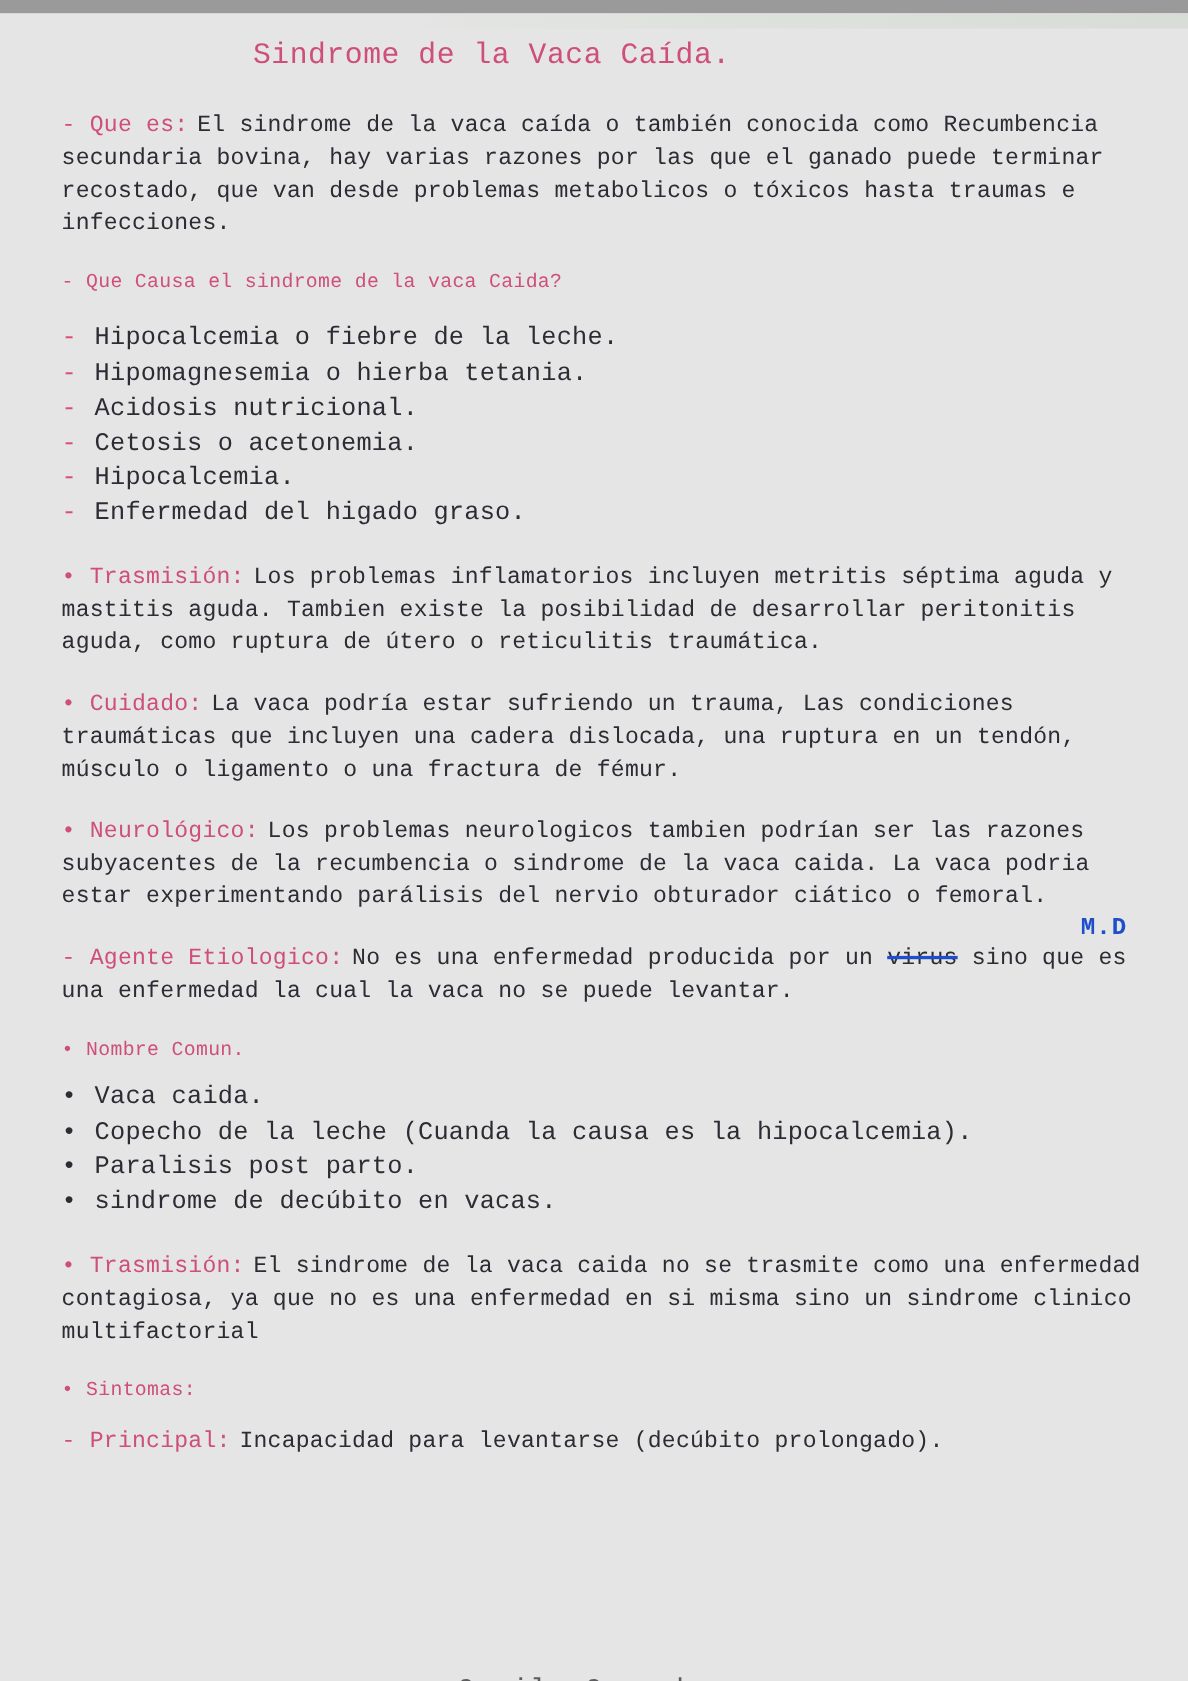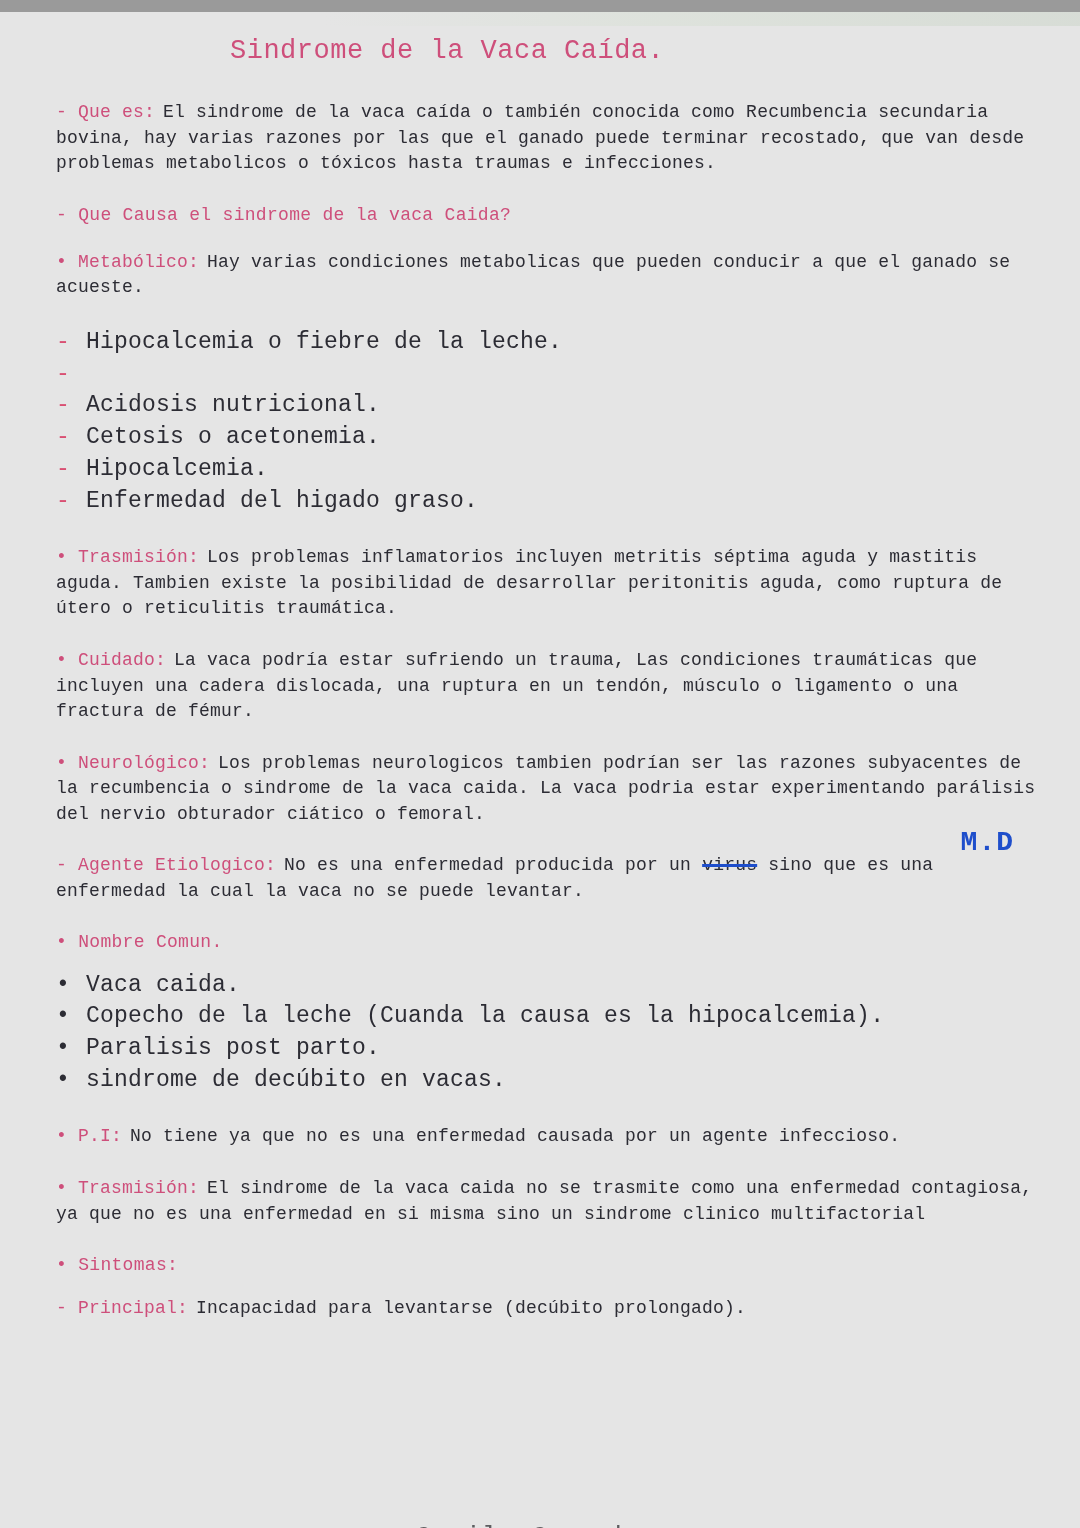--- a/index.html
+++ b/index.html
@@ -27,34 +27,34 @@
       radial-gradient(40px 14px at 97% 90%, rgba(150,150,150,.25), transparent 70%);
     pointer-events:none;
   }
   .content { padding:18px 36px 0 56px; }
 
   .title {
     margin:6px 0 34px 174px;
     font-size:27px; letter-spacing:.5px;
     color:#ce4f7b;
   }
-  .para { font-size:18px; line-height:1.42; margin:0 0 26px 0; letter-spacing:.2px; }
+  .para { font-size:21px; line-height:1.42; margin:0 0 26px 0; letter-spacing:.2px; }
   .lead { color:#ce4f7b; margin-right:8px; }
   .heading { color:#ce4f7b; font-size:18px; line-height:1.4; margin:0 0 22px 0; letter-spacing:.3px; }
 
   .hand-list { margin:0 0 28px 0; }
   .list-row { display:flex; font-size:23px; line-height:1.38; letter-spacing:.2px; }
   .list-row .marker { flex:0 0 30px; }
   .marker.pink { color:#d94f72; }
   .marker.ink { color:#2c2c34; }
 
   .agente-wrap { position:relative; }
   .md-note {
-    position:absolute; top:-26px; right:30px;
-    color:#1e4ecb; font-weight:bold; font-size:28px; letter-spacing:1px;
+    position:absolute; top:-26px; right:19px;
+    color:#1e4ecb; font-weight:bold; font-size:22px; letter-spacing:1px;
   }
   .struck {
     text-decoration:line-through;
     text-decoration-color:#1e4ecb;
     text-decoration-thickness:3px;
   }
 
   .signature {
     position:absolute; left:50%; bottom:-12px; transform:translateX(-50%);
     color:#5d5d60; font-size:26px; letter-spacing:1px; white-space:nowrap;
@@ -67,29 +67,29 @@
   <div class="scan-top-band"></div>
 
   <div class="content">
 
     <div class="title">Sindrome de la Vaca Caída.</div>
 
     <p class="para"><span class="lead">- Que es:</span><span>El sindrome de la vaca caída o también conocida como Recumbencia secundaria bovina, hay varias razones por las que el ganado puede terminar recostado, que van desde problemas metabolicos o tóxicos hasta traumas e infecciones.</span></p>
 
     <p class="heading">- Que Causa el sindrome de la vaca Caida?</p>
 
-    <p class="para"><span class="lead">• Metabólico:</span><span>Hay varias condiciones metabolicas que pueden conducir a que el ganado se acueste.</span></p>
 
     <div class="hand-list">
       <div class="list-row">
           <span class="marker pink">-</span>
           <span>Hipocalcemia o fiebre de la leche.</span>
         </div>
       <div class="list-row">
           <span class="marker pink">-</span>
+          <span>Hipomagnesemia o hierba tetania.</span>
         </div>
       <div class="list-row">
           <span class="marker pink">-</span>
           <span>Acidosis nutricional.</span>
         </div>
       <div class="list-row">
           <span class="marker pink">-</span>
           <span>Cetosis o acetonemia.</span>
         </div>
       <div class="list-row">
@@ -127,21 +127,20 @@
       <div class="list-row">
           <span class="marker ink">•</span>
           <span>Paralisis post parto.</span>
         </div>
       <div class="list-row">
           <span class="marker ink">•</span>
           <span>sindrome de decúbito en vacas.</span>
         </div>
     </div>
 
-    <p class="para"><span class="lead">• P.I:</span><span>No tiene ya que no es una enfermedad causada por un agente infeccioso.</span></p>
 
     <p class="para"><span class="lead">• Trasmisión:</span><span>El sindrome de la vaca caida no se trasmite como una enfermedad contagiosa, ya que no es una enfermedad en si misma sino un sindrome clinico multifactorial</span></p>
 
     <p class="heading" style="margin-bottom:18px">• Sintomas:</p>
 
     <p class="para" style="margin-bottom:14px"><span class="lead">- Principal:</span><span>Incapacidad para levantarse (decúbito prolongado).</span></p>
 
   </div>
 
   <div class="signature">Camilo Copecho.</div>

